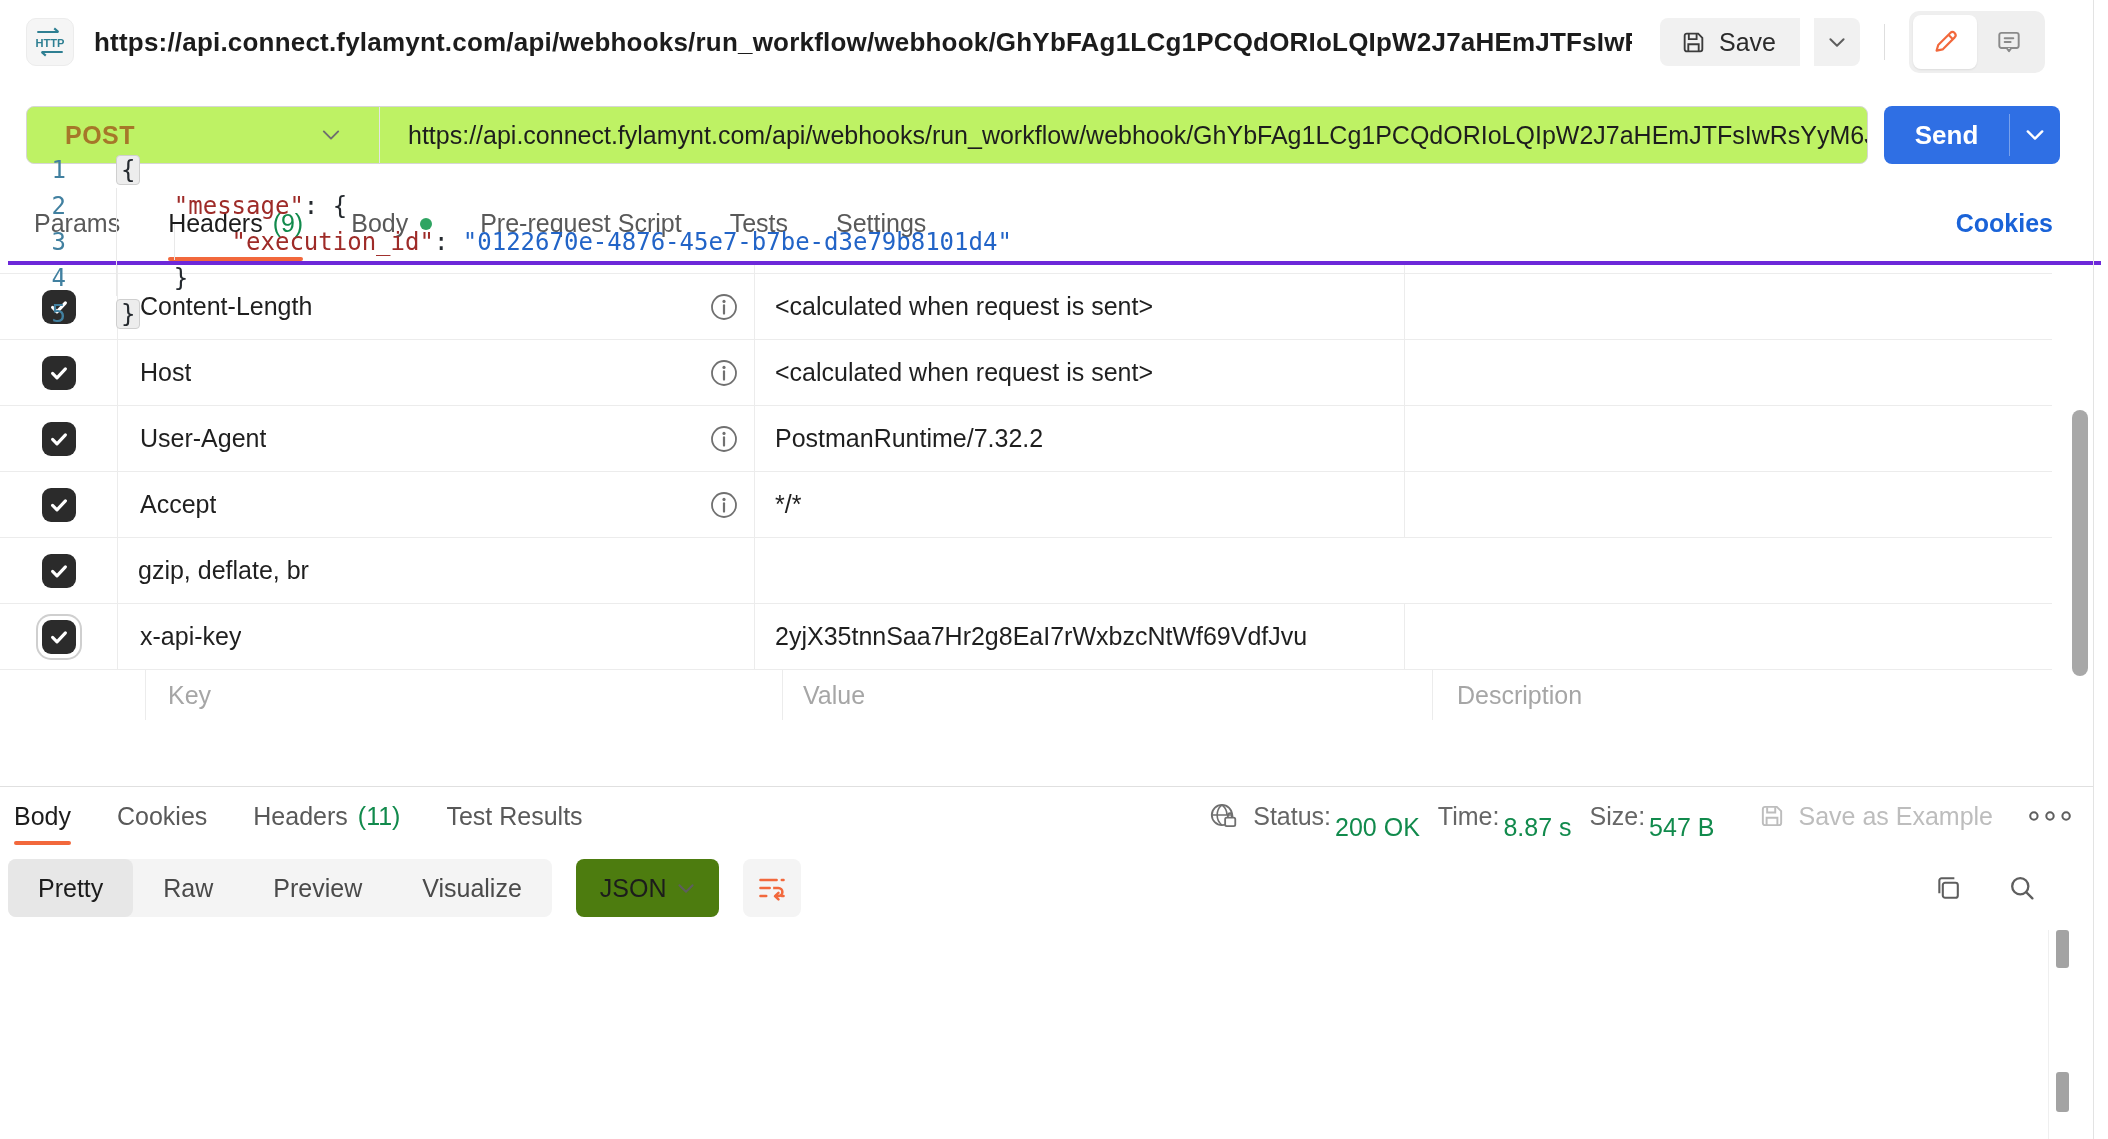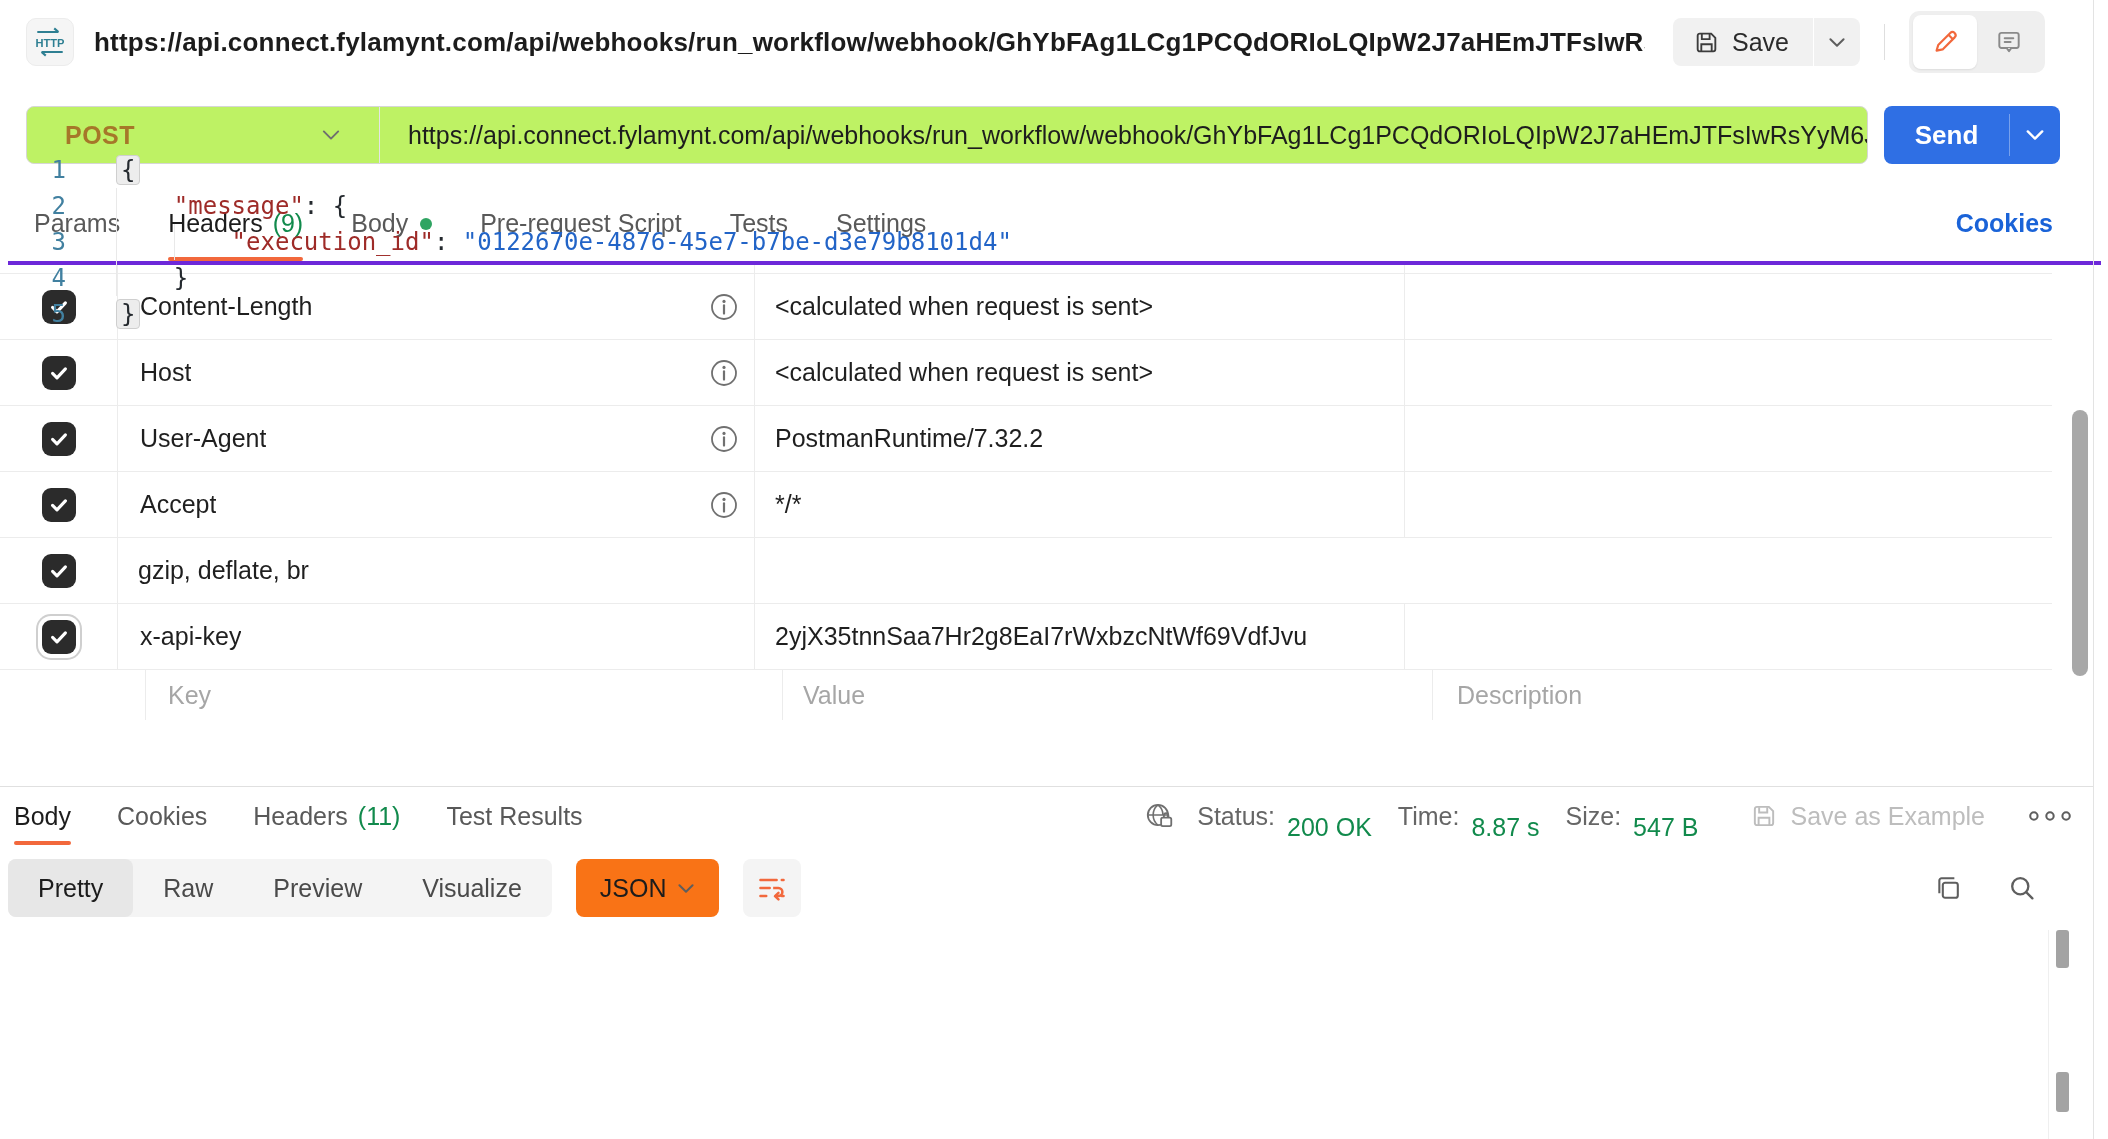--- a/index.html
+++ b/index.html
@@ -7,21 +7,21 @@
   body { font-family:"Liberation Sans", sans-serif; color:#1f1f1f; }
   .app { position:relative; width:2108px; height:1139px; background:#fff; overflow:hidden; }
 
   
   .pane-line { position:absolute; top:0; bottom:0; left:2093px; width:1px; background:#e3e3e3; }
 
   
   .top { position:absolute; top:0; left:0; width:2093px; height:84px; display:flex; align-items:center; padding:0 48px 0 26px; }
   .http-badge { flex:none; width:48px; height:48px; border-radius:10px; background:#f5f5f5; border:1px solid #ececec; display:flex; align-items:center; justify-content:center; }
   .doc-title { margin-left:20px; font-size:26px; font-weight:700; color:#1c1c1c; white-space:nowrap; overflow:hidden; flex:1; letter-spacing:.2px; }
-  .save-split { flex:none; display:flex; gap:1px; margin-left:28px; }
+  .save-split { flex:none; display:flex; gap:14px; margin-left:28px; }
   .save-split .seg { border:none; cursor:pointer; background:#f1f1f1; height:48px; display:flex; align-items:center; color:#2b2b2b; }
   .save-split .main { padding:0 24px 0 20px; border-radius:8px 0 0 8px; gap:12px; font-size:25px; font-family:inherit; }
   .save-split .chev { width:46px; justify-content:center; border-radius:0 8px 8px 0; color:#5e5e5e; }
   .vdiv { width:1px; height:36px; background:#dedede; margin:0 24px; flex:none; }
   .edit-seg { flex:none; background:#efefef; border-radius:10px; padding:4px; display:flex; }
   .edit-seg .cell { width:64px; height:54px; border:none; background:transparent; border-radius:8px; display:flex; align-items:center; justify-content:center; cursor:pointer; }
   .edit-seg .cell.active { background:#fff; box-shadow:0 1px 2px rgba(0,0,0,.08); }
 
   
   .req-row { position:absolute; top:106px; left:26px; width:2034px; height:58px; display:flex; gap:16px; }
@@ -65,33 +65,33 @@
   
   .thumb { position:absolute; background:#a8a8a8; }
   .thumb.main { left:2072px; top:410px; width:16px; height:266px; border-radius:8px; }
   .thumb.code1 { left:2056px; top:930px; width:13px; height:38px; border-radius:3px; background:#a3a3a3; }
   .thumb.code2 { left:2056px; top:1072px; width:13px; height:40px; border-radius:3px; background:#a3a3a3; }
 
   
   .resp { position:absolute; top:786px; left:0; width:2093px; bottom:0; border-top:1px solid #e0e0e0; background:#fff; }
   .resp-tabbar { height:58px; display:flex; align-items:center; padding:0 20px 0 14px; }
   .resp-tabbar .tabs { gap:46px; }
-  .meta { margin-left:auto; display:flex; align-items:center; font-size:25px; color:#666; gap:12px; white-space:nowrap; }
+  .meta { margin-left:auto; display:flex; align-items:center; font-size:25px; color:#666; gap:4px; white-space:nowrap; }
   .meta .g { color:#118a4c;margin-top:23px; }
   .meta .lab { margin-left:14px; }
   .globe { display:flex; margin-right:10px; }
   .save-ex { display:flex; align-items:center; gap:12px; color:#bdbdbd; margin-left:40px; cursor:pointer; }
   .meta-dots { margin-left:30px; display:flex; cursor:pointer; }
 
   
   .resp-toolbar { margin-top:14px; height:58px; display:flex; align-items:center; padding-left:8px; gap:24px; }
   .views { display:flex; background:#f4f4f4; border-radius:8px; height:58px; align-items:stretch; }
   .view-cell { display:flex; align-items:center; padding:0 30px; font-size:25px; color:#4a4a4a; border:none; background:transparent; cursor:pointer; border-radius:8px; font-family:inherit; }
   .view-cell.active { background:#e7e7e7; color:#1c1c1c; }
-  .lang { height:58px; background:#f97316; border-radius:8px; border:none; display:flex; align-items:center; gap:10px; padding:0 24px; font-size:25px; color:#1c1c1c; cursor:pointer; font-family:inherit; }
+  .lang { height:58px; background:#4d7c0f; border-radius:8px; border:none; display:flex; align-items:center; gap:10px; padding:0 24px; font-size:25px; color:#1c1c1c; cursor:pointer; font-family:inherit; }
   .lang .lchev { color:#5e5e5e; display:flex; }
   .wrap-btn { width:58px; height:58px; background:#f4f4f4; border:none; border-radius:8px; display:flex; align-items:center; justify-content:center; cursor:pointer; }
   .tool-right { margin-left:auto; display:flex; align-items:center; gap:44px; padding-right:56px; }
   .tool-right button { border:none; background:transparent; display:flex; cursor:pointer; }
 
   
   .code { position:absolute; top:144px; left:0; right:60px; bottom:0; padding-top:8px; font-family:"DejaVu Sans Mono", monospace; font-size:24px; overflow:hidden; }
   .code-line { display:flex; height:36px; align-items:center; }
   .ln { width:66px; text-align:right; color:#4180a0; flex:none; }
   .lc { margin-left:50px; white-space:pre; display:flex; align-items:center; }

